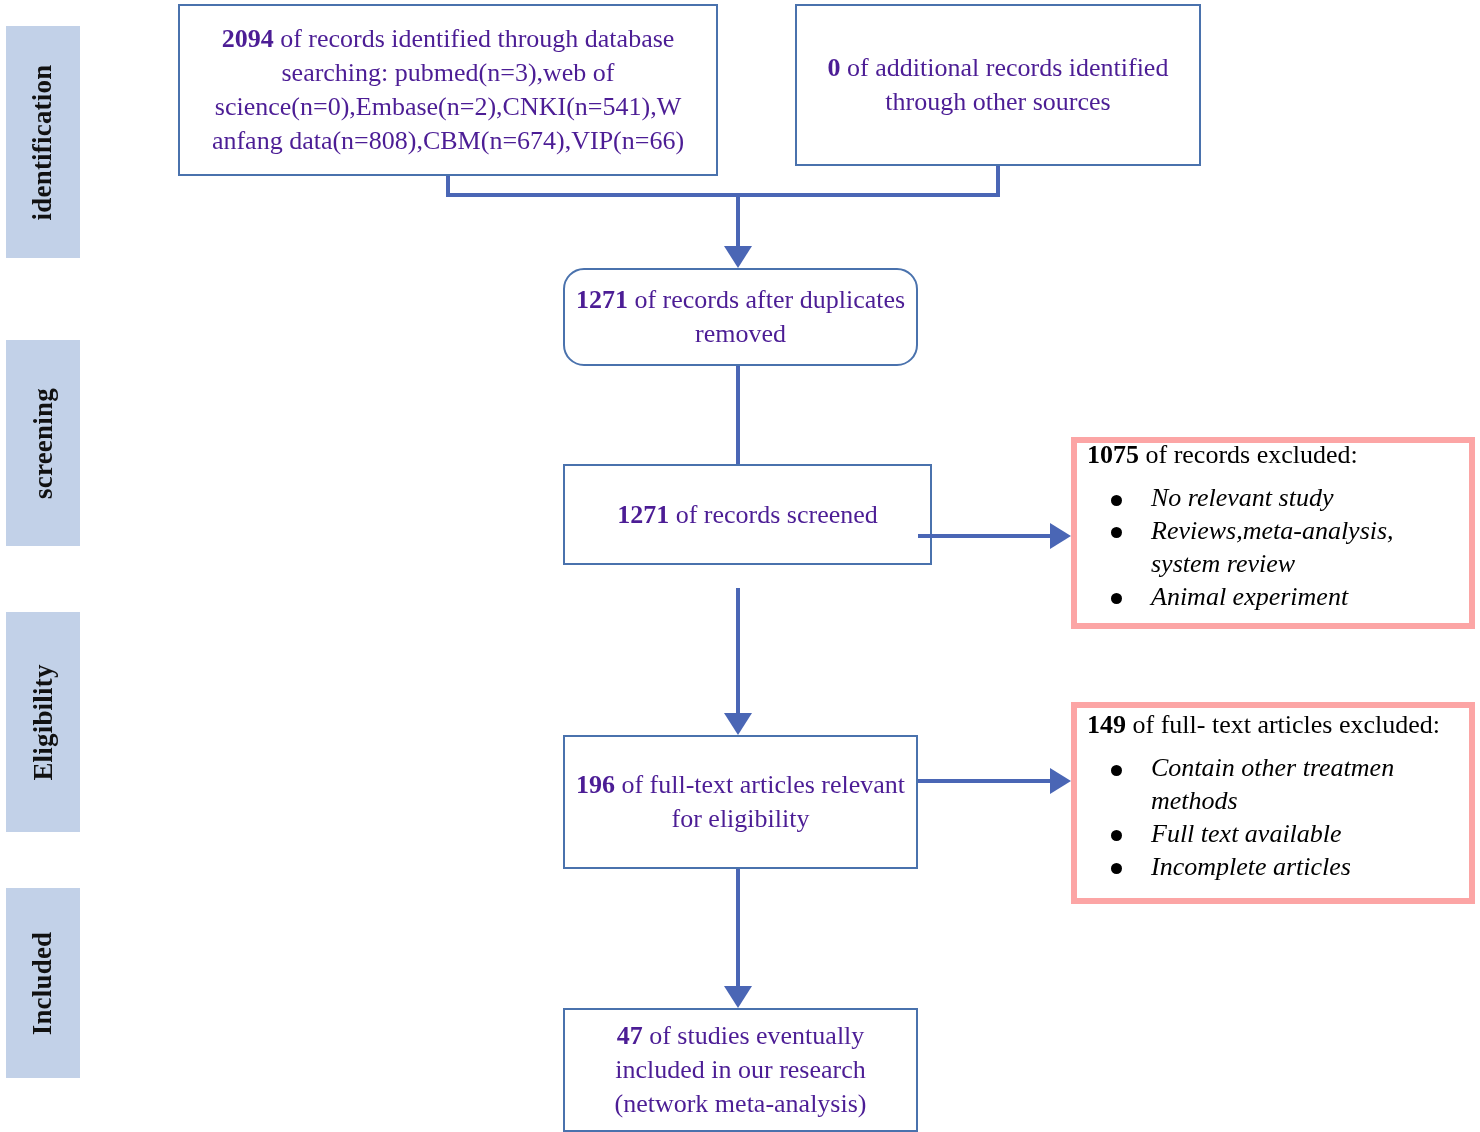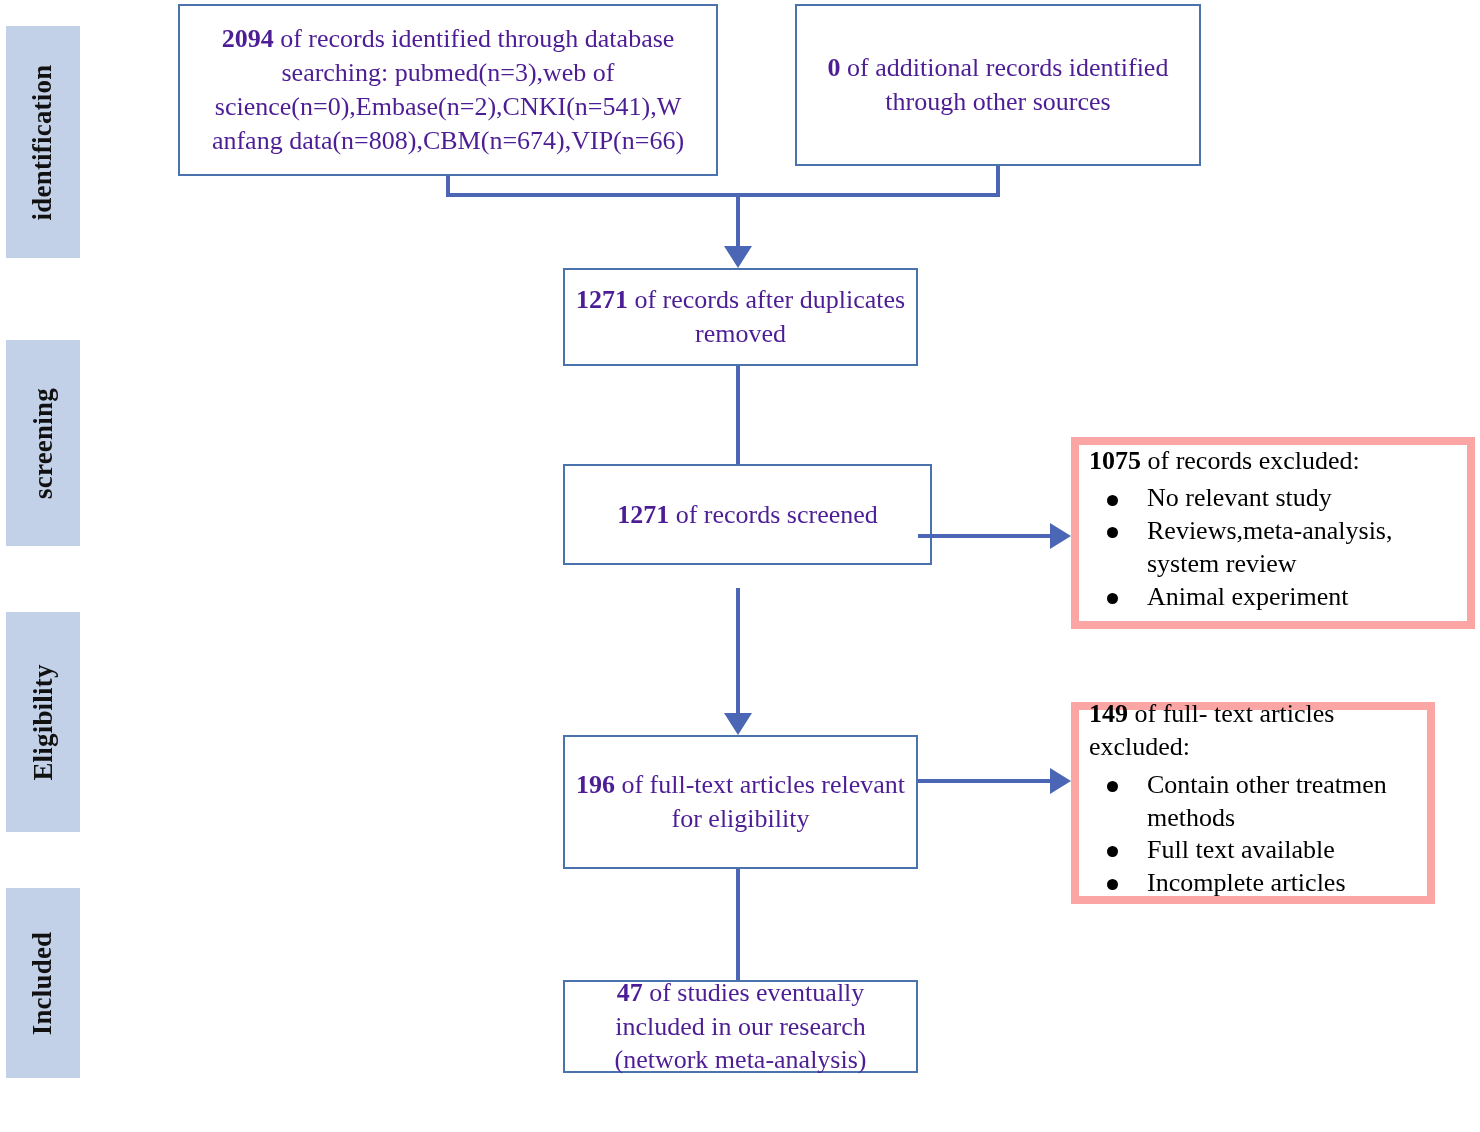--- a/index.html
+++ b/index.html
@@ -54,37 +54,38 @@
     line-height: 1.30;
     padding: 0 10px;
     color: #4c1d95;
   }
   .flow-box .box-text b { font-weight: bold; }
 
   
   .excl-box {
     position: absolute;
     box-sizing: border-box;
-    border: 8px solid #fca5a5;
+    border: 6px solid #fca5a5;
     background: #ffffff;
     display: flex;
     flex-direction: column;
     justify-content: center;
     padding: 4px 8px 8px 10px;
   }
   .excl-head {
     font-size: 26px;
     line-height: 1.26;
     margin-bottom: 1px;
   }
   .excl-head b { font-weight: bold; }
   .excl-list {
     list-style: none;
-    margin: 4px;
+    margin: 10px;
     padding: 0;
+    font-style: italic;
   }
   .excl-list li {
     position: relative;
     font-size: 26px;
     line-height: 1.26;
     padding-left: 54px;
     margin: 0;
   }
   .excl-list li .bullet-dot {
     position: absolute;
@@ -158,21 +159,21 @@
   </div>
 
   <div class="vline" style="left:446px; top:176px; height:21px;"></div>
   <div class="vline" style="left:996px; top:166px; height:31px;"></div>
   <div class="hline" style="left:446px; top:193px; width:554px;"></div>
   <div class="vline" style="left:736px; top:193px; height:52px;"></div>
   <div class="vline" style="left:736px; top:193px; height:52px;"></div>
   <div class="vline" style="left:736px; top:193px; height:55px;"></div>
   <div class="arrow-down" style="left:724px; top:246px;"></div>
 
-  <div class="flow-box" style="left:563px; top:268px; width:355px; height:98px;">
+  <div class="flow-box" style="left:563px; top:268px; width:355px; height:98px;border-radius:21px;">
     <div class="box-text">
       <b>1271</b><span> of records after duplicates removed</span>
     </div>
   </div>
 
   <div class="vline" style="left:736px; top:366px; height:99px;"></div>
   <div class="arrow-down" style="left:724px; top:464px;"></div>
 
   <div class="flow-box" style="left:563px; top:464px; width:369px; height:101px;">
     <div class="box-text">
@@ -208,21 +209,21 @@
 
   <div class="flow-box" style="left:563px; top:735px; width:355px; height:134px;">
     <div class="box-text">
       <b>196</b><span> of full-text articles relevant for eligibility</span>
     </div>
   </div>
 
   <div class="hline" style="left:918px; top:779px; width:134px;"></div>
   <div class="arrow-right" style="left:1050px; top:768px;"></div>
 
-  <div class="excl-box" style="left:1071px; top:702px; width:364px; height:202px;">
+  <div class="excl-box" style="left:1071px; top:702px; width:404px; height:202px;">
     <div class="excl-head">
       <b>149</b><span> of full- text articles excluded:</span>
     </div>
     <ul class="excl-list">
       <li>
         <span class="bullet-dot"></span>
         <span>Contain other treatmen methods</span>
       </li>
       <li>
         <span class="bullet-dot"></span>
@@ -231,19 +232,19 @@
       <li>
         <span class="bullet-dot"></span>
         <span>Incomplete articles</span>
       </li>
     </ul>
   </div>
 
   <div class="vline" style="left:736px; top:869px; height:118px;"></div>
   <div class="arrow-down" style="left:724px; top:986px;"></div>
 
-  <div class="flow-box" style="left:563px; top:980px; width:355px; height:93px;">
+  <div class="flow-box" style="left:563px; top:1008px; width:355px; height:124px;">
     <div class="box-text">
       <b>47</b><span> of studies eventually included in our research (network meta-analysis)</span>
     </div>
   </div>
 
 </div>
 
 </body></html>

